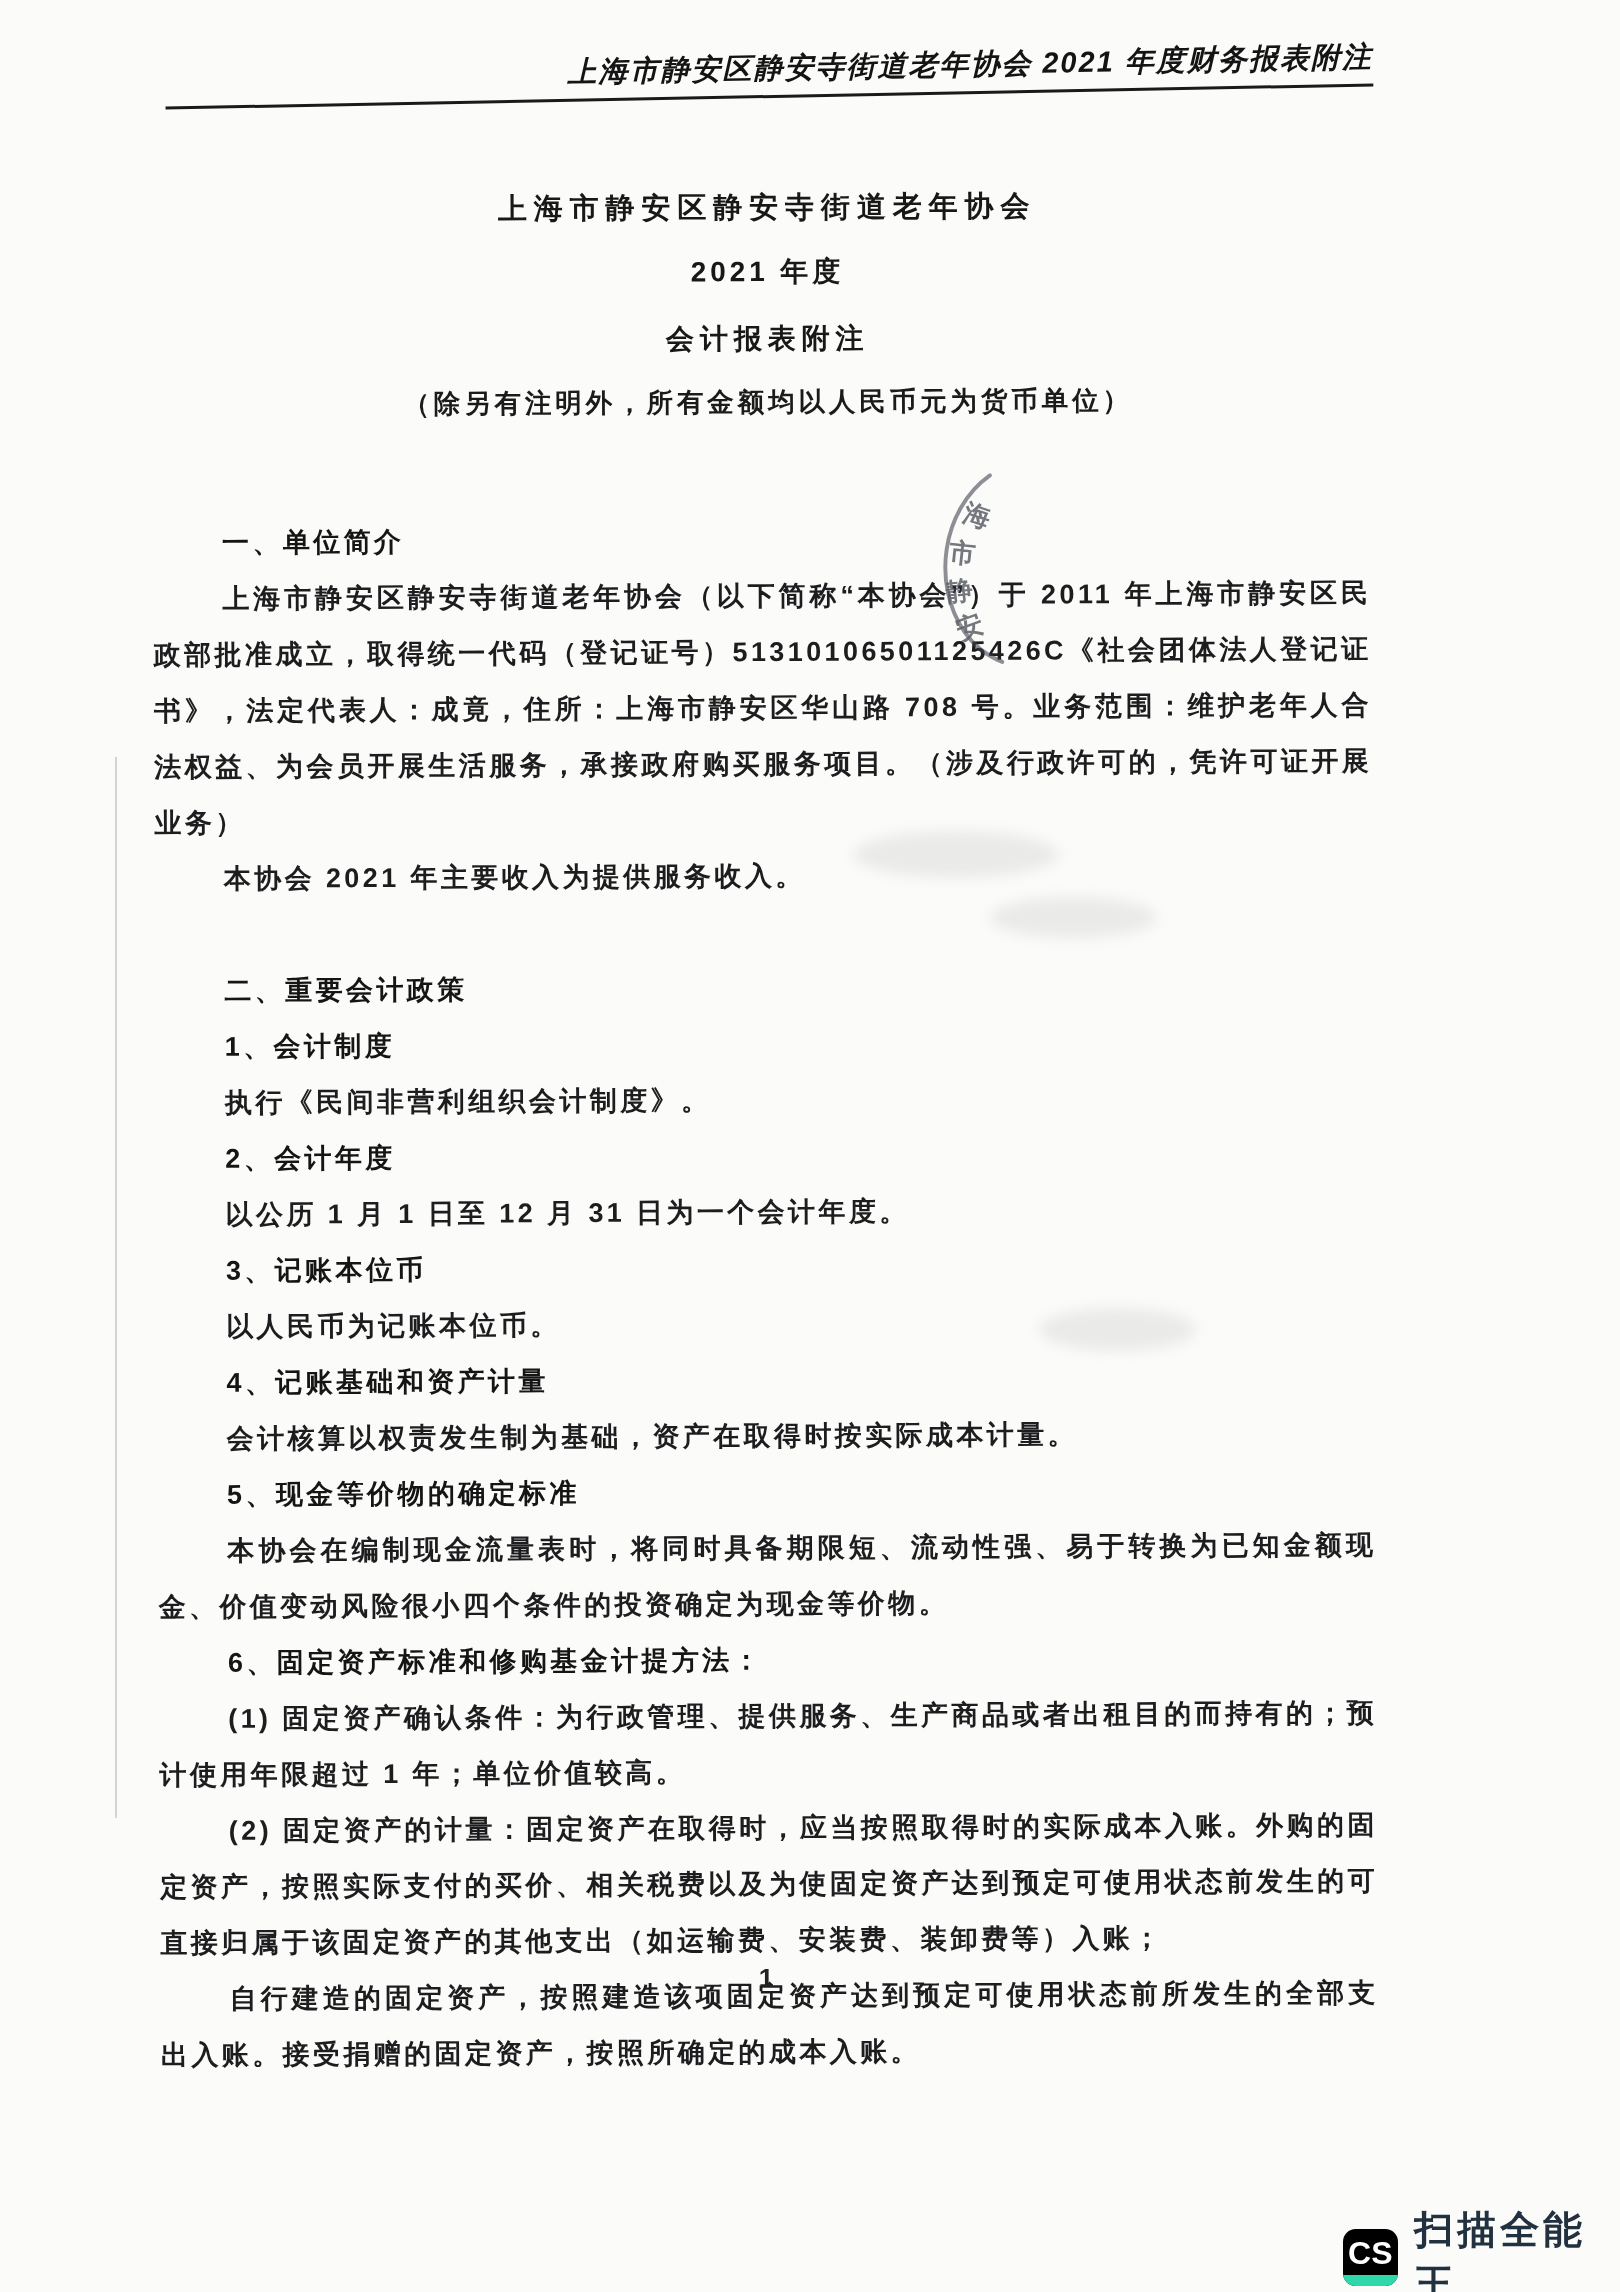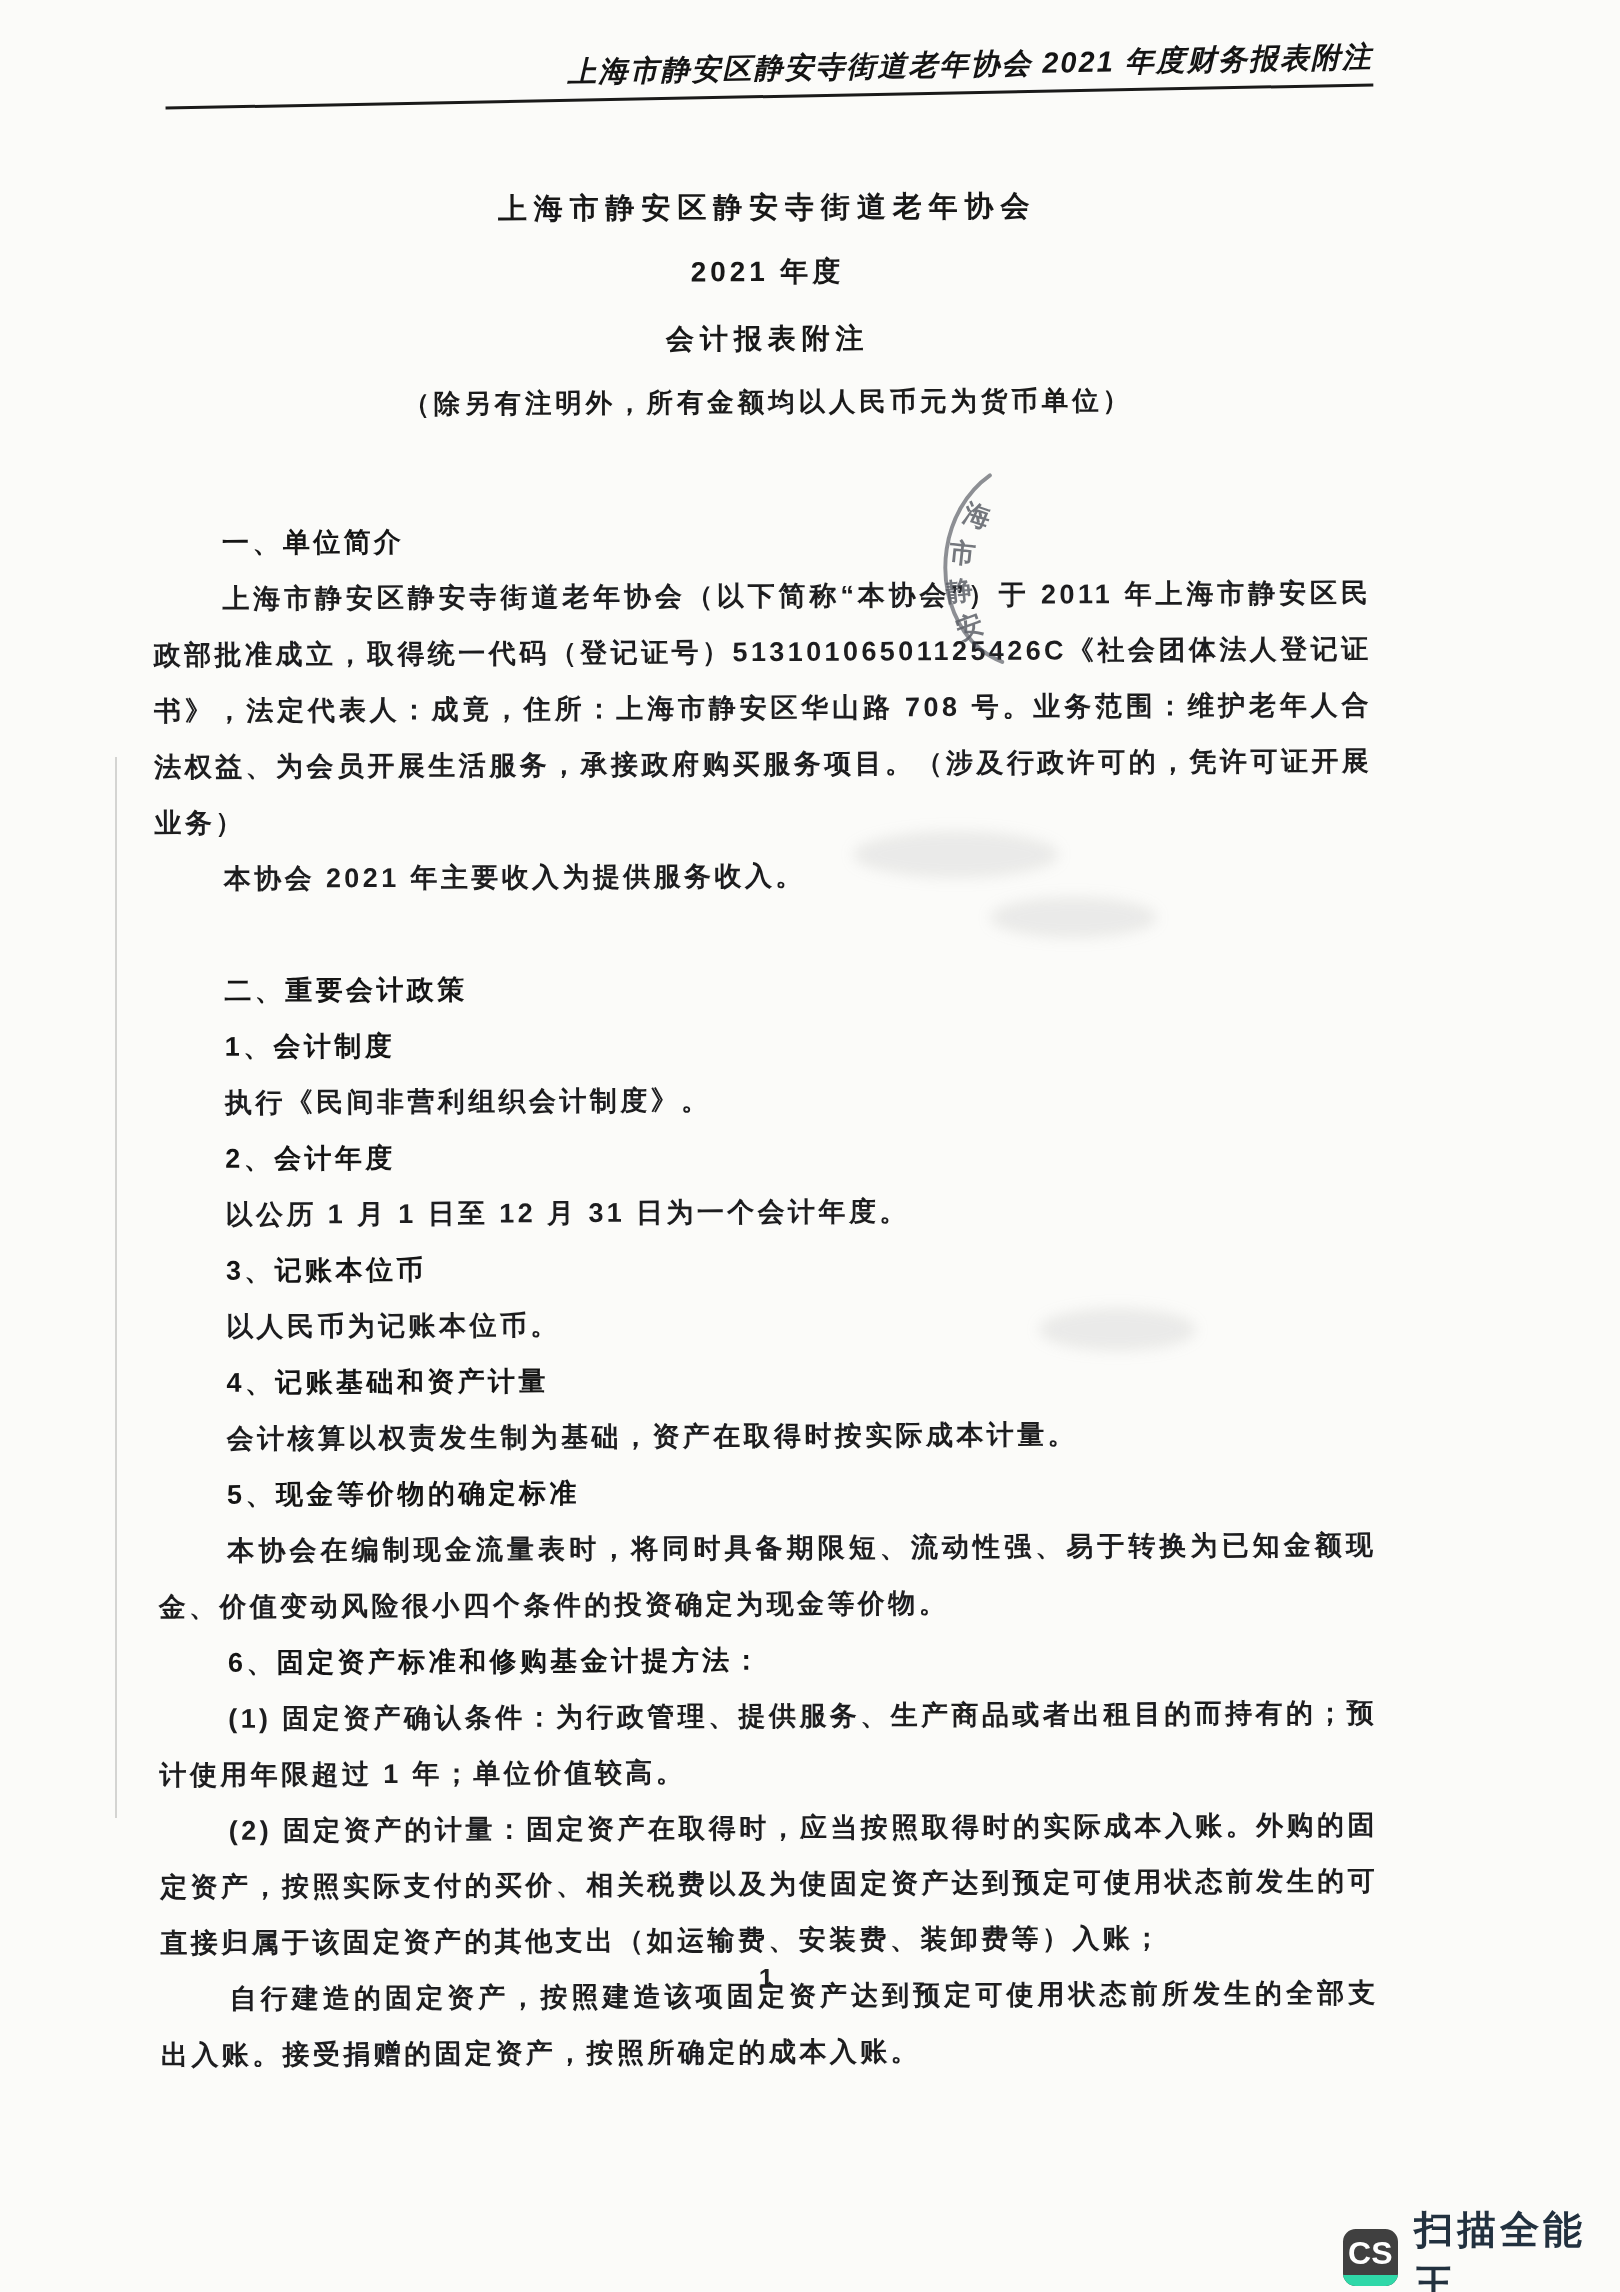--- a/index.html
+++ b/index.html
@@ -123,21 +123,21 @@
     <span class="c2">静</span>
     <span class="c3">安</span>
   </div>
 
   <div class="edge-line"></div>
   <div class="smudge sm1"></div>
   <div class="smudge sm2"></div>
   <div class="smudge sm3"></div>
 
   <div class="badge">
-    <div class="badge-icon" id="csIcon" style="background: #404040; justify-content: center;">
+    <div class="badge-icon" id="csIcon" style="background: #000000; justify-content: center;">
       <div class="accent" id="csAccent" style="background: rgb(47, 216, 168);"></div>
       <div class="cs">CS</div>
     </div>
     <div class="badge-name" id="csName" style="color: rgb(34, 49, 63);">扫描全能王</div>
   </div>
 
 </div>
 
 
 </body></html>

